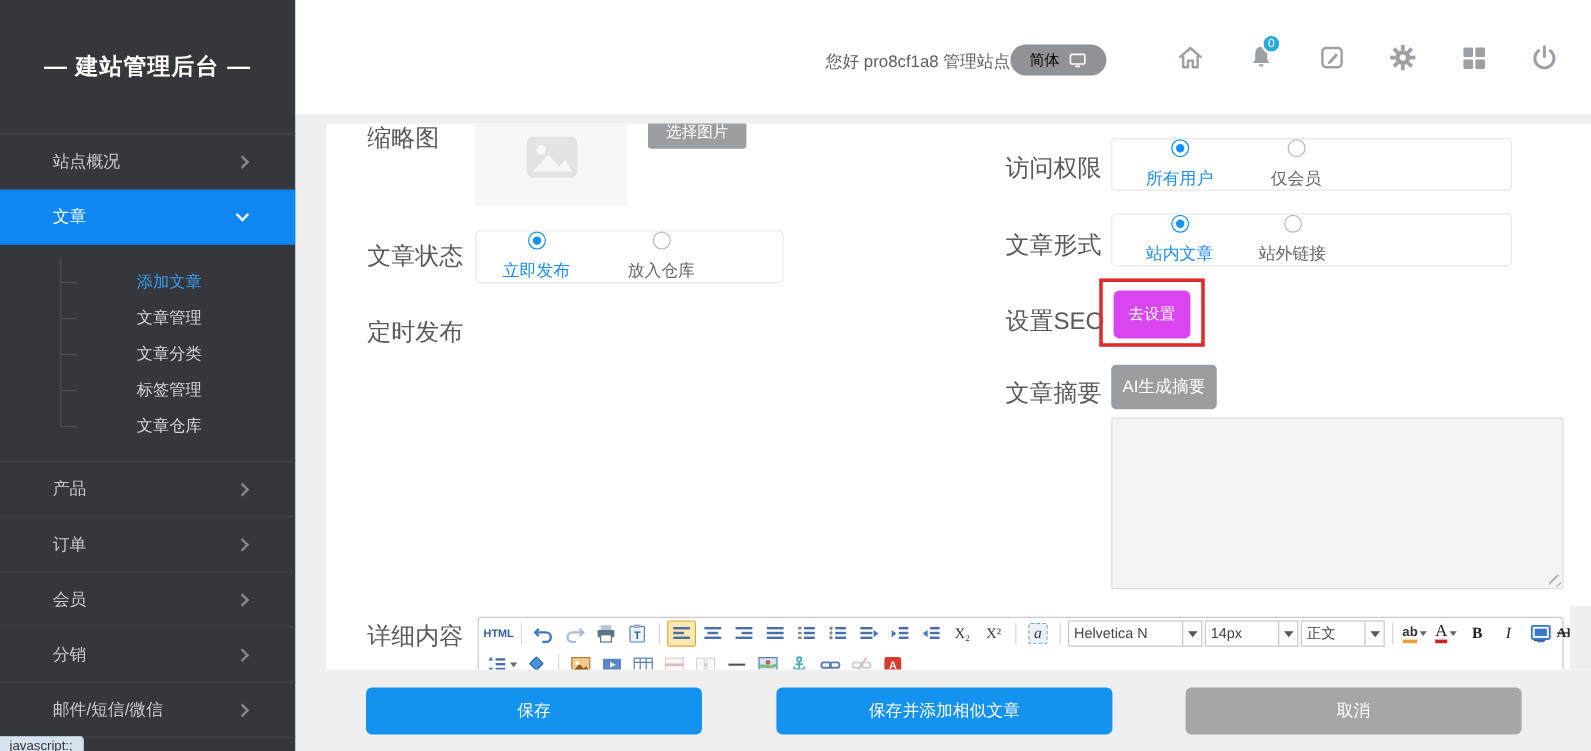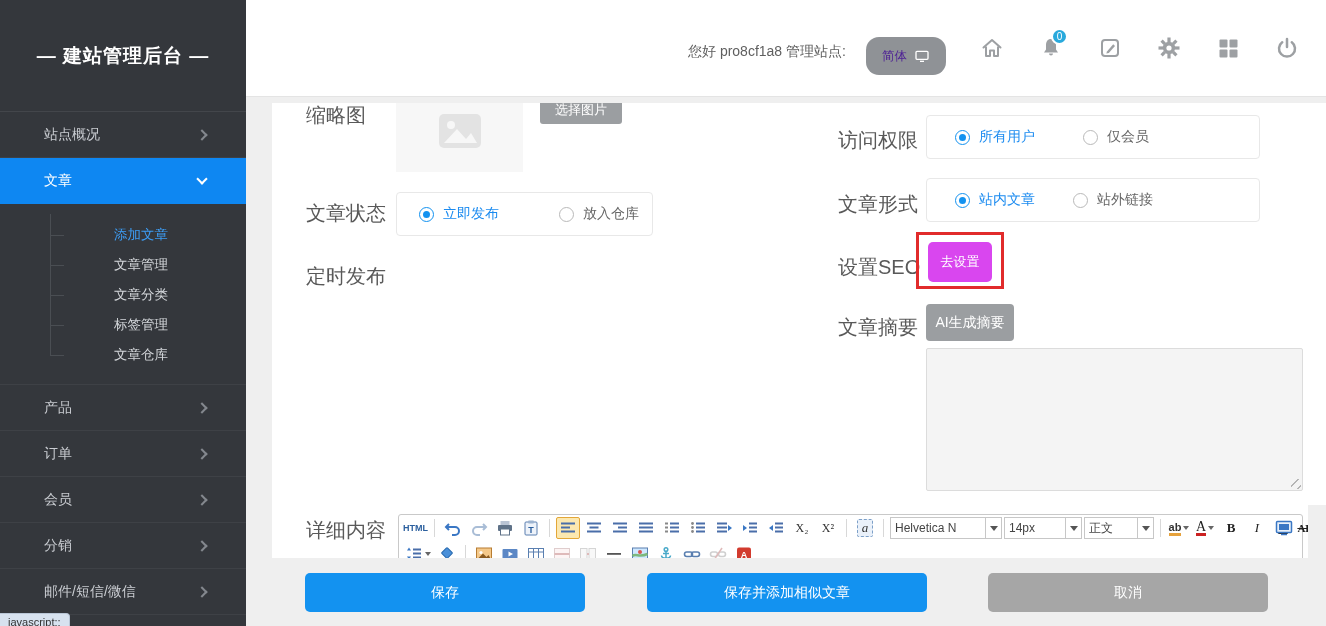--- a/index.html
+++ b/index.html
@@ -20,38 +20,38 @@
   .submenu { position:absolute; left:0; top:204px; width:246px; height:181px; border-bottom:1px solid #3e4146; }
   .submenu::before { content:""; position:absolute; left:50px; top:10px; height:141px; width:1px; background:#4a4e53; }
   .sub-item { position:absolute; left:0; width:246px; height:30px; display:flex; align-items:center; padding-left:114px;
               color:#d4d7db; font-size:13.5px; cursor:pointer; }
   .sub-item::before { content:""; position:absolute; left:50px; width:14px; height:1px; background:#4a4e53; }
   .sub-item.active { color:#3d9df5; }
 
   
   .header { position:absolute; left:246px; top:0; width:1080px; height:97px; background:#fff; border-bottom:1px solid #e4e4e4; }
   .hd-text { position:absolute; top:43px; font-size:14px; color:#5f5f5f; white-space:nowrap; }
-  .lang-pill { position:absolute; left:620px; top:37px; width:80px; height:38px; border-radius:13px; background:#8f9296;
-               display:flex; align-items:center; justify-content:center; gap:7px; color:#4c1d95; font-size:12.5px; cursor:pointer; }
+  .lang-pill { position:absolute; left:596px; top:37px; width:80px; height:26px; border-radius:13px; background:#8f9296;
+               display:flex; align-items:center; justify-content:center; gap:7px; color:#000000; font-size:12.5px; cursor:pointer; }
   .hicon { position:absolute; top:36px; width:28px; height:28px; display:flex; align-items:center; justify-content:center; cursor:pointer; }
   .hicon svg { width:24px; height:24px; }
   .badge { position:absolute; left:805px; top:28px; width:17px; height:17px; border-radius:50%; background:#29a9dc; border:2px solid #fff;
            color:#fff; font-size:10px; display:flex; align-items:center; justify-content:center; z-index:2; }
 
   
   .panel { position:absolute; left:272px; top:103px; width:1054px; height:455px; background:#fff; overflow:hidden; }
   .gray-notch { position:absolute; left:1308px; top:505px; width:18px; height:53px; background:#efefef; z-index:2; }
   .flabel { position:absolute; font-size:20px; color:#595959; white-space:nowrap; }
   .img-ph { position:absolute; left:124px; top:-9px; width:127px; height:78px; background:#f7f7f7;
             display:flex; align-items:center; justify-content:center; }
   .img-ph svg { width:44px; height:36px; }
   .gray-btn { position:absolute; background:#9b9ea1; color:#fff; border:none; border-radius:3px; font-size:13px;
               font-family:inherit; cursor:pointer; }
   .radio-box { position:absolute; background:#fff; border:1px solid #e8e8e8; border-radius:4px; display:flex; align-items:center; }
-  .opt { display:flex; align-items:center; gap:9px; cursor:pointer; }
+  .opt { display:flex; align-items:center; gap:9px; cursor:pointer;flex-direction:column; }
   .radio { width:15px; height:15px; border-radius:50%; border:1px solid #b9b9b9; background:#fff; position:relative; flex:0 0 auto; }
   .radio.sel { border-color:#1392f0; }
   .radio.sel::after { content:""; position:absolute; left:3px; top:3px; width:7px; height:7px; border-radius:50%; background:#1392f0; }
   .opt-label { font-size:14px; color:#666; }
   .opt-label.sel { color:#1b8bf0; }
   .blue-btn { background:#d946ef; color:#fff; border:none; border-radius:5px; font-size:13px; font-family:inherit; cursor:pointer; }
   .red-annot { position:absolute; left:644px; top:129px; width:88px; height:57px; border:3px solid #e12b2b; z-index:3; pointer-events:none; }
   .seo-btn { position:absolute; left:656px; top:139px; width:64px; height:40px; }
   .ai-btn { left:654px; top:201px; width:88px; height:37px; font-size:14px; border-radius:4px; }
   .summary-ta { position:absolute; left:654px; top:245px; width:377px; height:143px; background:#f4f4f4; border:1px solid #dcdcdc;
@@ -221,21 +221,21 @@
     <div class="img-ph">
       <span><svg viewBox="0 0 44 36">
             <rect x="1" y="1" width="42" height="34" rx="5" fill="#e3e3e3"></rect>
             <circle cx="13" cy="12" r="4" fill="#f7f7f7"></circle>
             <path d="M6 30 L19 16 L28 26 L33 20 L39 30 Z" fill="#f7f7f7"></path>
           </svg></span>
     </div>
     <button class="gray-btn" style="left:268px; top:-7px; width:82px; height:28px">选择图片</button>
 
     <span class="flabel" style="left:34px; top:97px">文章状态</span>
-    <div class="radio-box" style="left:124px; top:89px; width:257px; height:44px; padding-left:22px; gap:60px">
+    <div class="radio-box" style="left:124px; top:89px; width:257px; height:44px; padding-left:22px; gap:48px">
       <span class="opt">
         <span class="radio sel"></span>
         <span class="opt-label sel">立即发布</span>
       </span>
       <span class="opt">
         <span class="radio"></span>
         <span class="opt-label">放入仓库</span>
       </span>
     </div>
 

